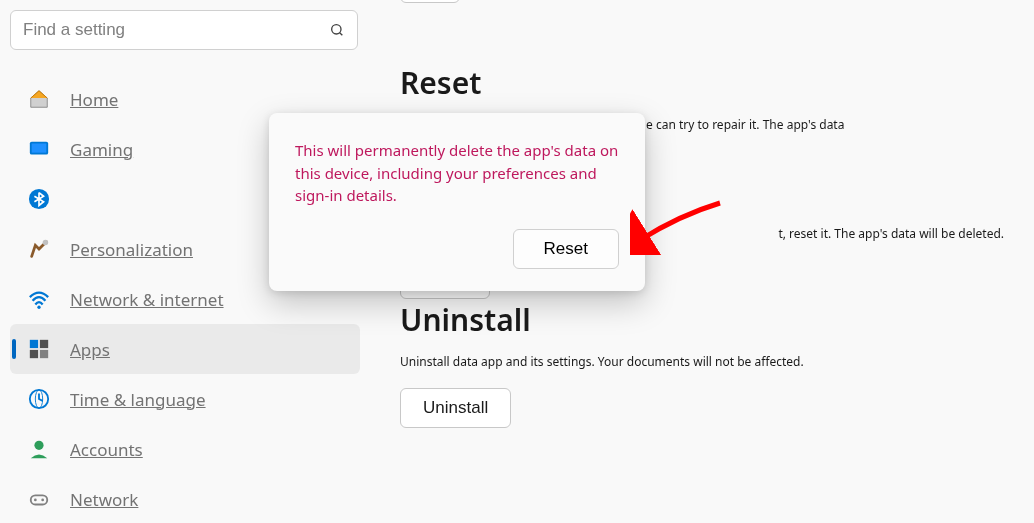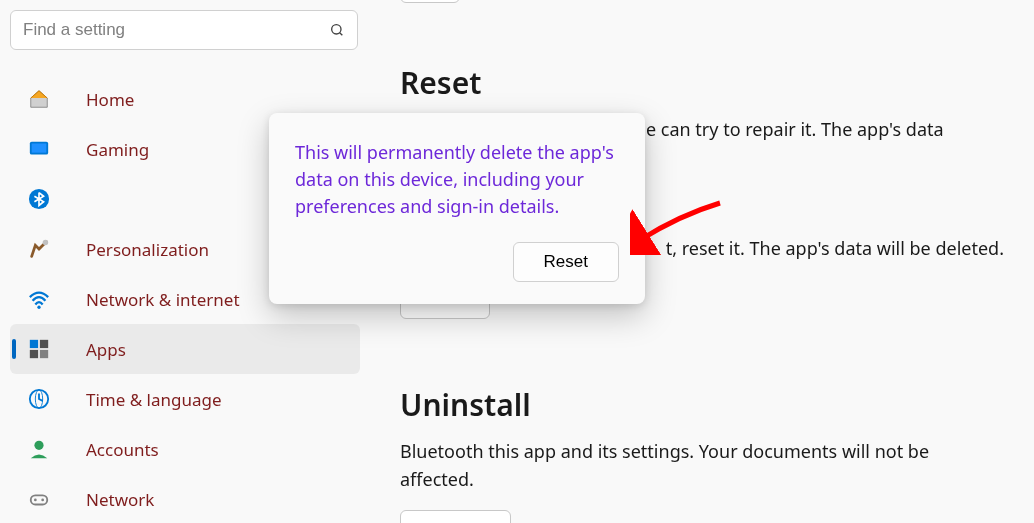--- a/index.html
+++ b/index.html
@@ -39,28 +39,29 @@
       color: #808080;
       background: transparent;
     }
     .search-input::placeholder { color: #808080; }
     .search-icon { width: 16px; height: 16px; color: #404040; }
     
     .nav-list { list-style: none; }
     .nav-item {
       display: flex;
       align-items: center;
-      gap: 36px;
+      gap: 20px;
       height: 50px;
       padding: 0 18px;
       border-radius: 6px;
       cursor: pointer;
       font-size: 17px;
-      color: #7f1d1d;
+      color: #737373;
       position: relative;
+      text-decoration: underline;
     }
     .nav-item.selected { background: #eaeaea; }
     .nav-item.selected::before {
       content: "";
       position: absolute;
       left: 2px;
       top: 15px;
       bottom: 15px;
       width: 4px;
       background: #0067c0;
@@ -69,29 +70,29 @@
     .nav-icon {
       width: 22px; height: 22px;
       display: flex; align-items: center; justify-content: center;
       flex-shrink: 0;
     }
     
     .main {
       flex: 1;
       padding: 0 30px 0 40px;
     }
-    .section { margin-top: 65px; }
+    .section { }
     .section-title {
       font-size: 30px;
       font-weight: 600;
       margin-bottom: 12px;
     }
     .section-first { margin-top: 10px; }
     .section-desc {
-      font-size: 18px;
+      font-size: 12px;
       color: #1a1a1a;
       line-height: 1.6;
       margin-bottom: 16px;
     }
     .btn {
       background: #fff;
       border: 1px solid #c8c8c8;
       border-radius: 6px;
       padding: 9px 22px;
       font-size: 17px;
@@ -103,23 +104,23 @@
       position: absolute;
       left: 269px;
       top: 113px;
       width: 376px;
       background: #fafafa;
       border-radius: 8px;
       box-shadow: 0 12px 32px rgba(0,0,0,0.22), 0 2px 8px rgba(0,0,0,0.12);
       padding: 26px 26px 22px 26px;
     }
     .popup-text {
-      font-size: 18px;
+      font-size: 15px;
       line-height: 1.5;
-      color: #6d28d9;
+      color: #be185d;
       margin-bottom: 22px;
     }
     .popup-actions { display: flex; justify-content: flex-end; }
     .popup-btn {
       background: #fdfdfd;
       border: 1px solid #d0d0d0;
       border-radius: 6px;
       padding: 9px 30px;
       font-size: 17px;
       cursor: pointer;
@@ -253,21 +254,21 @@
 
     <section class="section section-first" style="margin-top:62px;">
       <h2 class="section-title">Reset</h2>
       <p class="section-desc" style="margin-left:246px;">e can try to repair it. The app's data</p>
       <p class="section-desc" style="margin-top:90px; margin-left:246px;text-align:right;">t, reset it. The app's data will be deleted.</p>
       <button class="btn">Reset</button>
     </section>
 
     <section class="section">
       <h2 class="section-title">Uninstall</h2>
-      <p class="section-desc">Bluetooth this app and its settings. Your documents will not be affected.</p>
+      <p class="section-desc">Uninstall data app and its settings. Your documents will not be affected.</p>
       <button class="btn">Uninstall</button>
     </section>
   </main>
 </div>
 
 <div class="popup">
   <p class="popup-text">This will permanently delete the app's data on this device, including your preferences and sign-in details.</p>
   <div class="popup-actions">
     <button class="popup-btn">Reset</button>
   </div>

